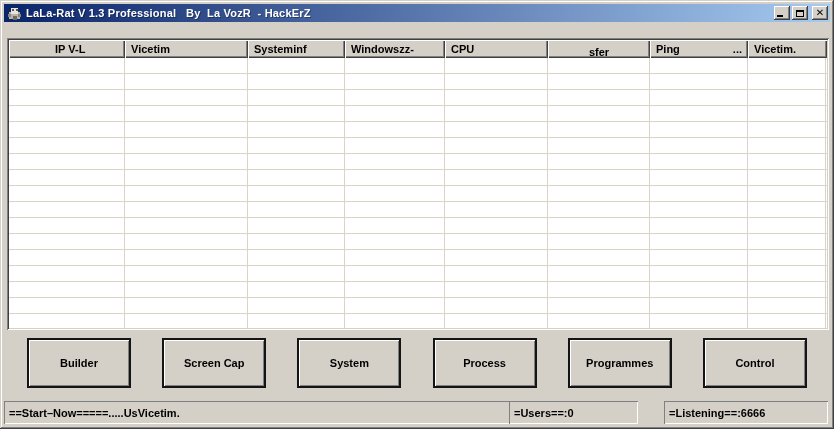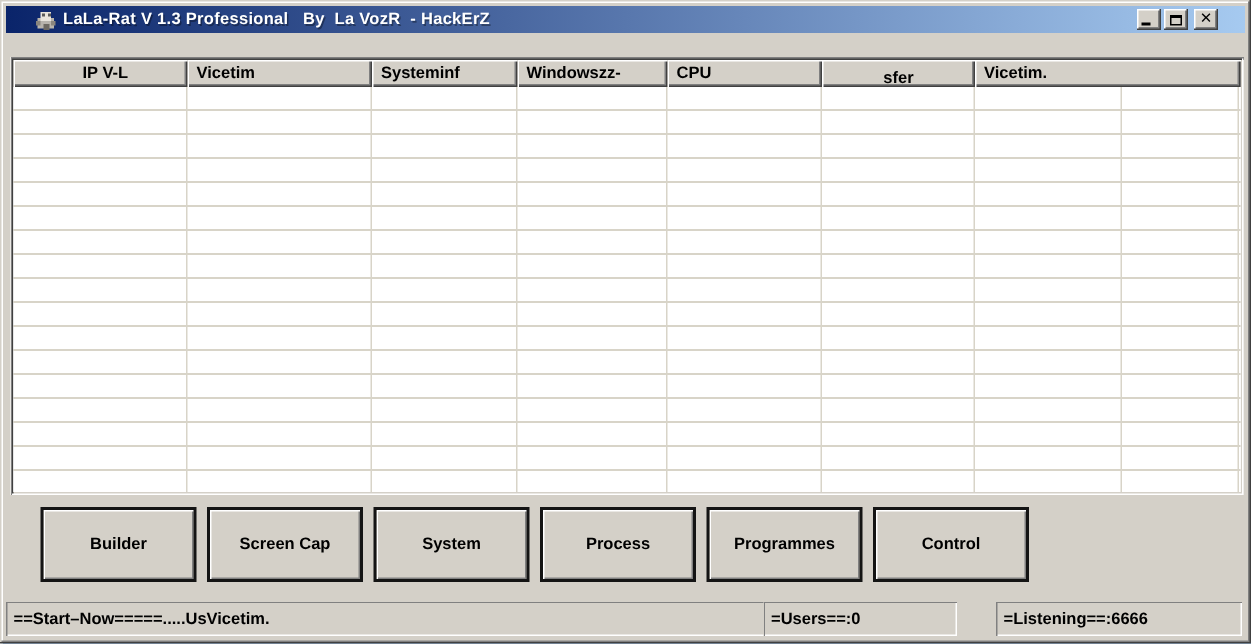--- a/index.html
+++ b/index.html
@@ -10,21 +10,21 @@
     position: relative; width: 834px; height: 429px;
     background: #d4d0c8;
     box-shadow: inset -1px -1px 0 #404040, inset 1px 1px 0 #d4d0c8,
                 inset -2px -2px 0 #808080, inset 2px 2px 0 #ffffff;
   }
 
   
   .titlebar {
     position: absolute; left: 4px; top: 4px; right: 4px; height: 18px;
     background: linear-gradient(to right, #0a246a, #a6caf0);
-    display: flex; align-items: center; padding: 0 18px;
+    display: flex; align-items: center; padding: 0 2px;
   }
   .title-icon { width: 15px; height: 15px; margin-left: 1px; flex: 0 0 auto; }
   .title-text {
     color: #ffffff; font-size: 11px; font-weight: bold;
     margin-left: 4px; white-space: pre; letter-spacing: 0.2px;
     text-shadow: 1px 1px 0 rgba(0,0,0,0.35);
   }
   .title-buttons { margin-left: auto; display: flex; align-items: center; }
   .tb-btn {
     width: 16px; height: 14px; background: #d4d0c8; position: relative;
@@ -59,21 +59,21 @@
   .lv-body {
     position: relative; width: 818px; height: 270px; background: #ffffff;
     background-image: repeating-linear-gradient(to bottom,
       #ffffff 0px, #ffffff 15px, #d8d4c8 15px, #d8d4c8 16px);
   }
   .vline { position: absolute; top: 0; bottom: 0; width: 1px; background: #d8d4c8; }
 
   
   .button-row {
     position: absolute; left: 27px; top: 338px; width: 780px; height: 50px;
-    display: flex; gap: 7px;
+    display: flex; gap: 7px; justify-content: space-between;
   }
   .big-btn {
     width: 104px; height: 50px; background: #d4d0c8;
     border: 2px solid #141414;
     box-shadow: inset 1px 1px 0 #ffffff, inset -1px -1px 0 #808080;
     font-family: "Liberation Sans", "DejaVu Sans", sans-serif;
     font-size: 11px; font-weight: bold; color: #000;
     display: flex; align-items: center; justify-content: center;
     cursor: default; white-space: nowrap;
   }
@@ -132,20 +132,24 @@
         </div>
         <div class="hcell" style="width: 100px;">
           <span>Windowszz-</span>
         </div>
         <div class="hcell" style="width: 103px;">
           <span>CPU</span>
         </div>
         <div class="hcell center" style="width: 102px;">
           <span>sfer</span>
         </div>
+        <div class="hcell" style="width: 98px;">
+          <span>Ping</span>
+          <span class="extra">...</span>
+        </div>
         <div class="hcell last">
           <span>Vicetim.</span>
         </div>
       </div>
     <div class="lv-body">
         <div class="vline" style="left: 115px;"></div>
         <div class="vline" style="left: 238px;"></div>
         <div class="vline" style="left: 335px;"></div>
         <div class="vline" style="left: 435px;"></div>
         <div class="vline" style="left: 538px;"></div>

